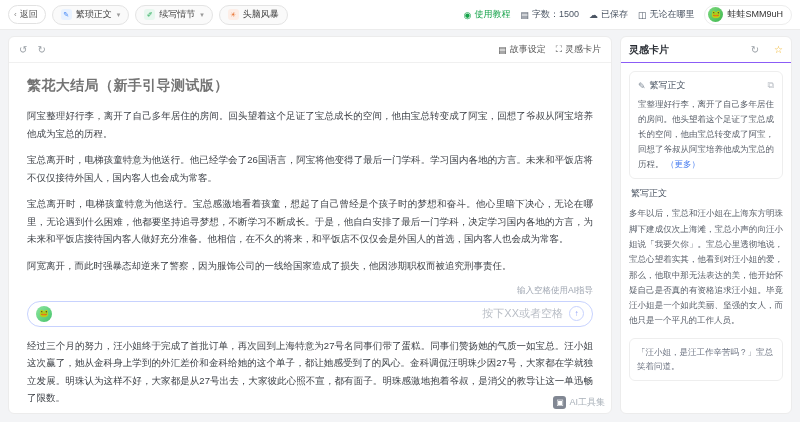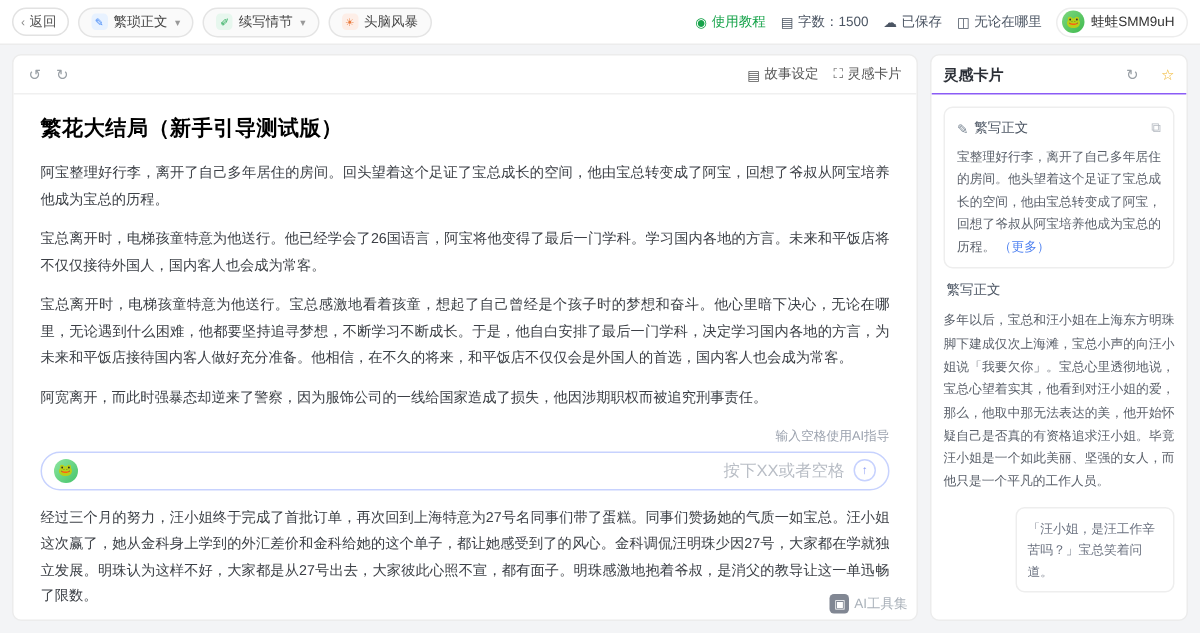--- a/index.html
+++ b/index.html
@@ -87,21 +87,21 @@
   .tb-spacer { flex: 1; }
   .tb-btn {
     display: flex; align-items: center; gap: 3px;
     font-size: 9px; color: #555; cursor: pointer;
   }
   .editor-scroll {
     flex: 1; overflow: hidden; padding: 10px 18px 0 18px;
     position: relative;
   }
   .doc-title {
-    font-size: 14px; font-weight: bold; color: #000000;
+    font-size: 14px; font-weight: bold; color: #737373;
     margin: 4px 0 12px 0; letter-spacing: .4px;
   }
   .para {
     font-size: 9.5px; line-height: 1.85; color: #3b3f45;
     margin: 0 0 9px 0; text-align: justify;
   }
   .para.tight { margin-bottom: 0; }
 
   
   .ai-row { margin: 10px 0 10px 0; text-align: right; }
@@ -150,21 +150,21 @@
   .card-head .ic { font-size: 9px; color: #7b8794; }
   .card-head .t { font-size: 9px; color: #4b5563; flex: 1; }
   .card-head .copy { font-size: 9px; color: #b5bac1; cursor: pointer; }
   .card-text { font-size: 8.5px; line-height: 1.75; color: #5b616b; text-align: justify; }
   .more-link { color: #4a7ef0; cursor: pointer; }
 
   .sec-label { font-size: 9px; color: #4b5563; margin: 2px 0 6px 2px; }
   .plain-text { font-size: 8.5px; line-height: 1.8; color: #5b616b; text-align: justify; margin-bottom: 9px; }
   .quote-box {
     border: 1px solid #eeeeee; border-radius: 6px;
-    padding: 6px 7px; font-size: 8.5px; line-height: 1.7; color: #6b7280; margin-left: 48px;
+    padding: 6px 7px; font-size: 8.5px; line-height: 1.7; color: #6b7280;
   }
   .watermark {
     position: absolute; right: 6px; bottom: 4px;
     display: flex; align-items: center; gap: 3px;
     font-size: 9px; color: #9aa3ad; opacity: .85;
   }
   .wm-logo {
     width: 13px; height: 13px; border-radius: 3px;
     background: #6b7280; color: #fff;
     display: flex; align-items: center; justify-content: center; font-size: 8px;

